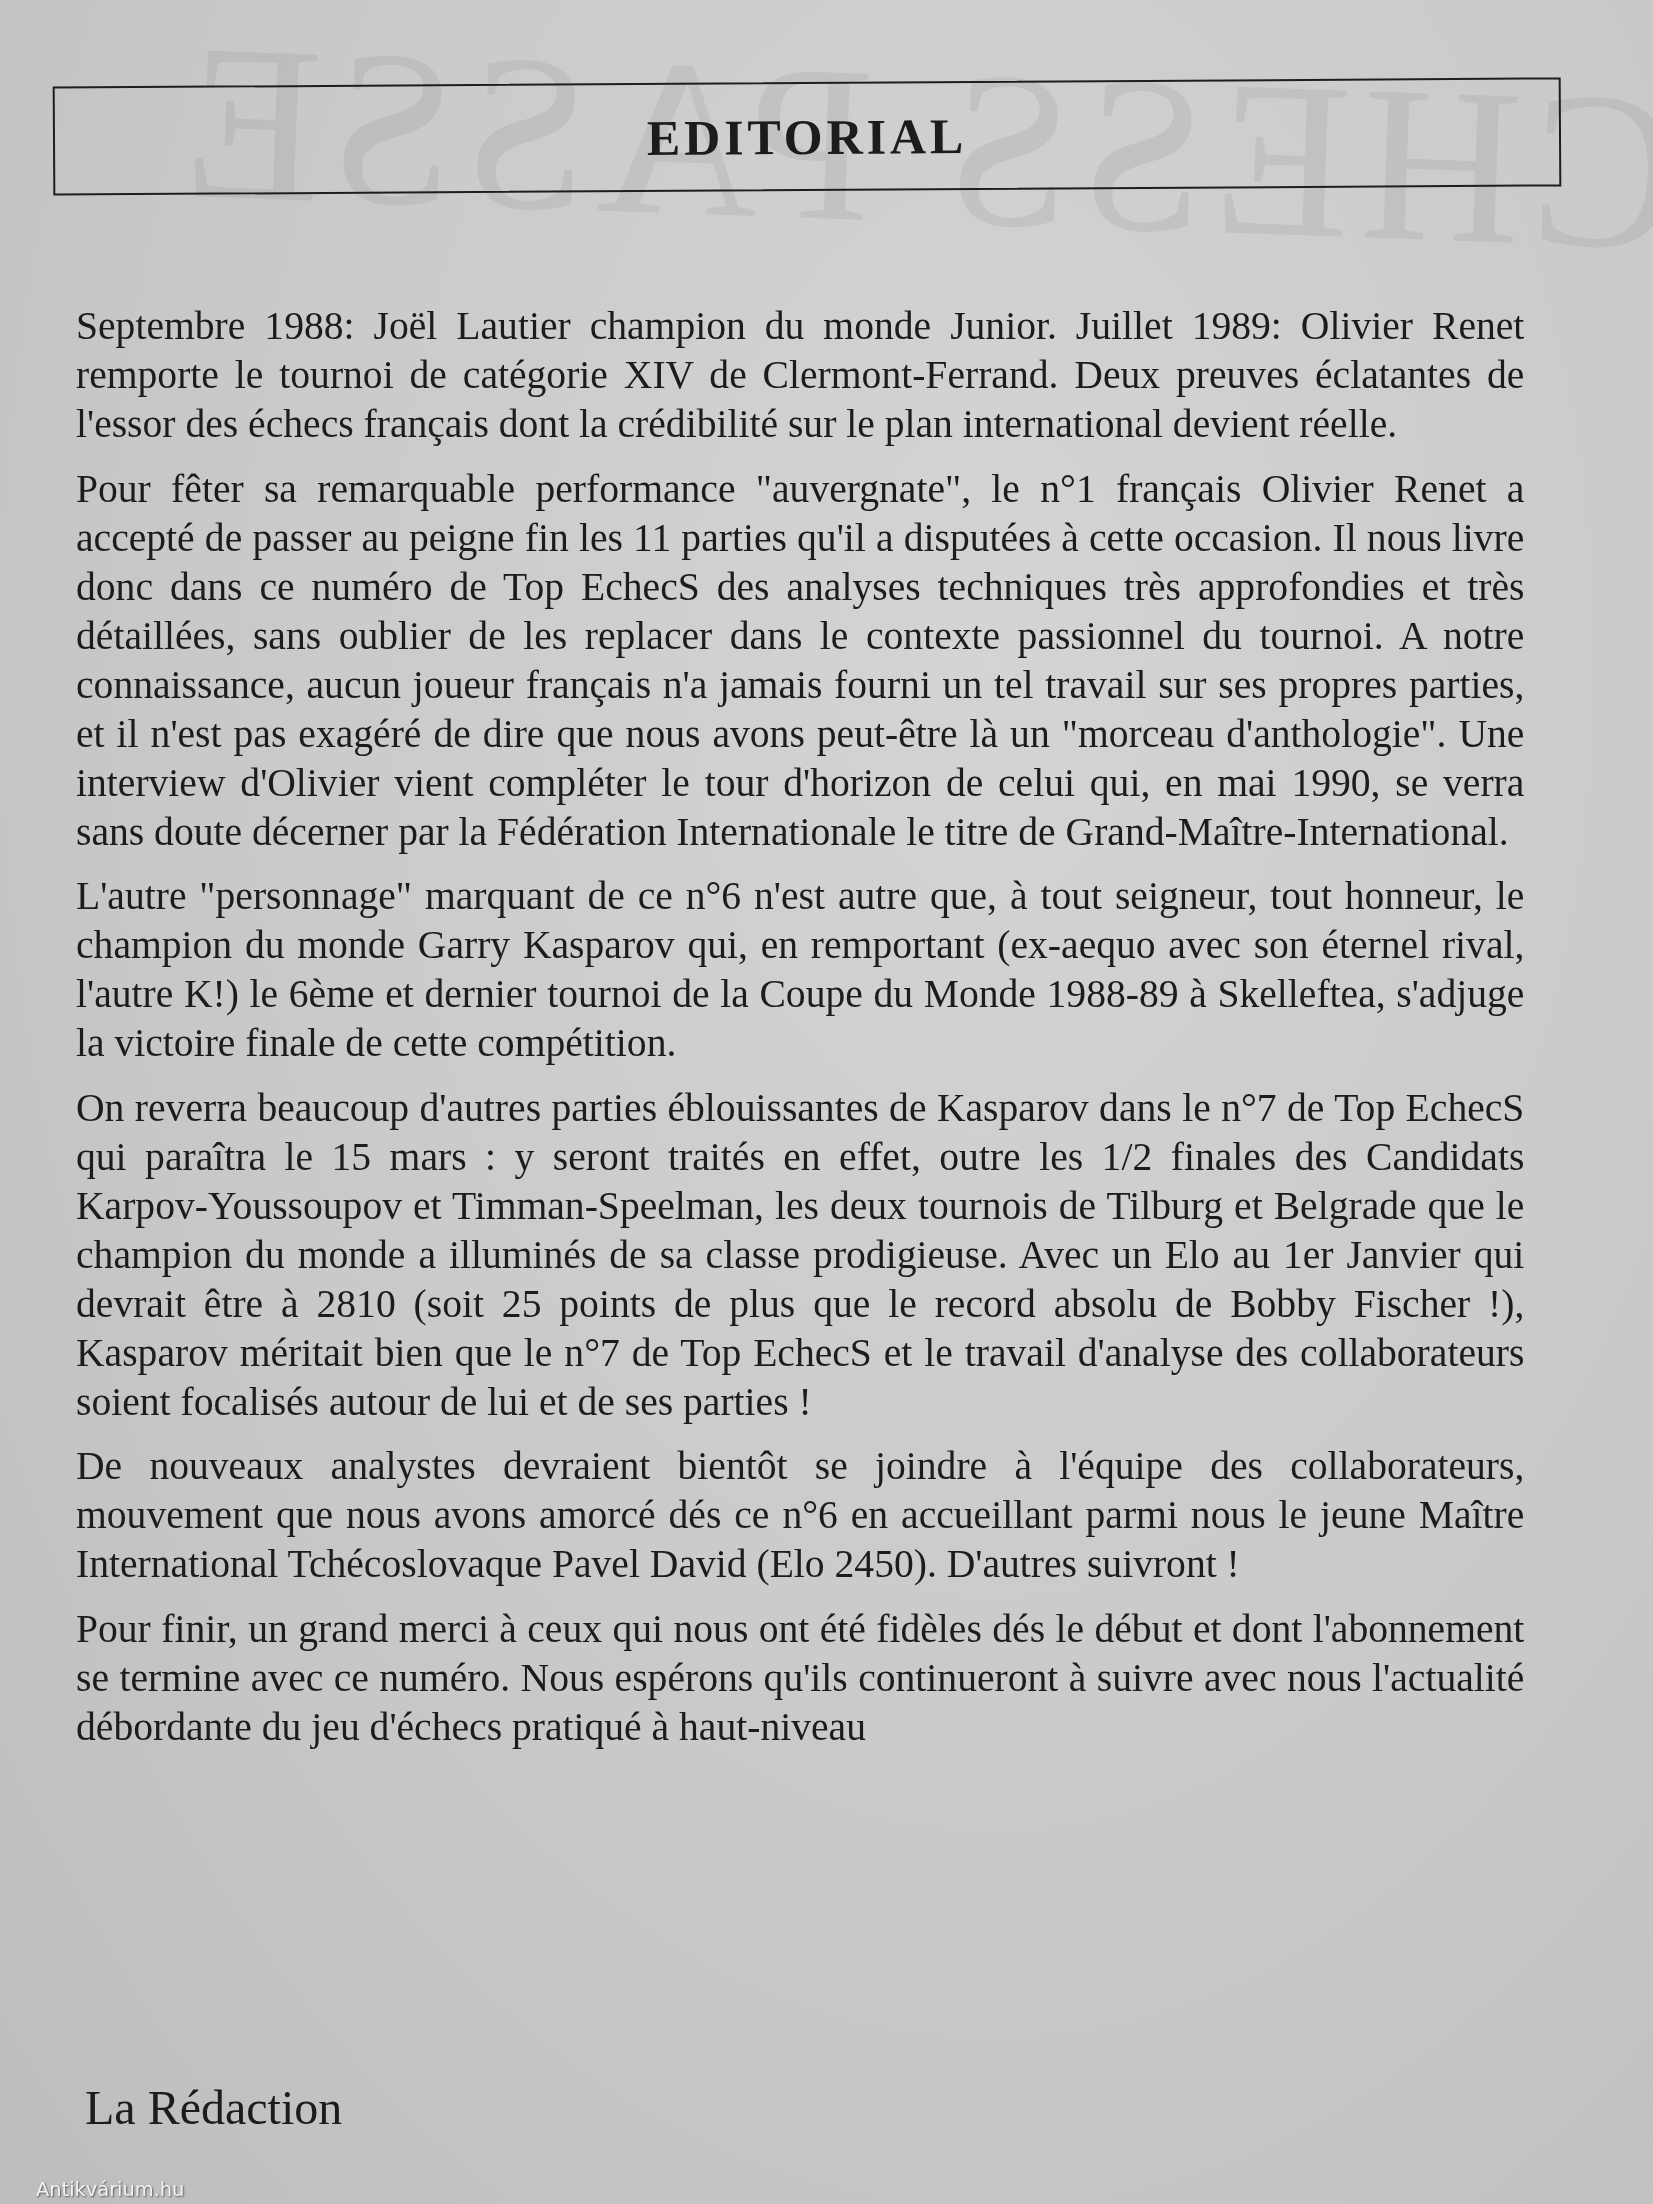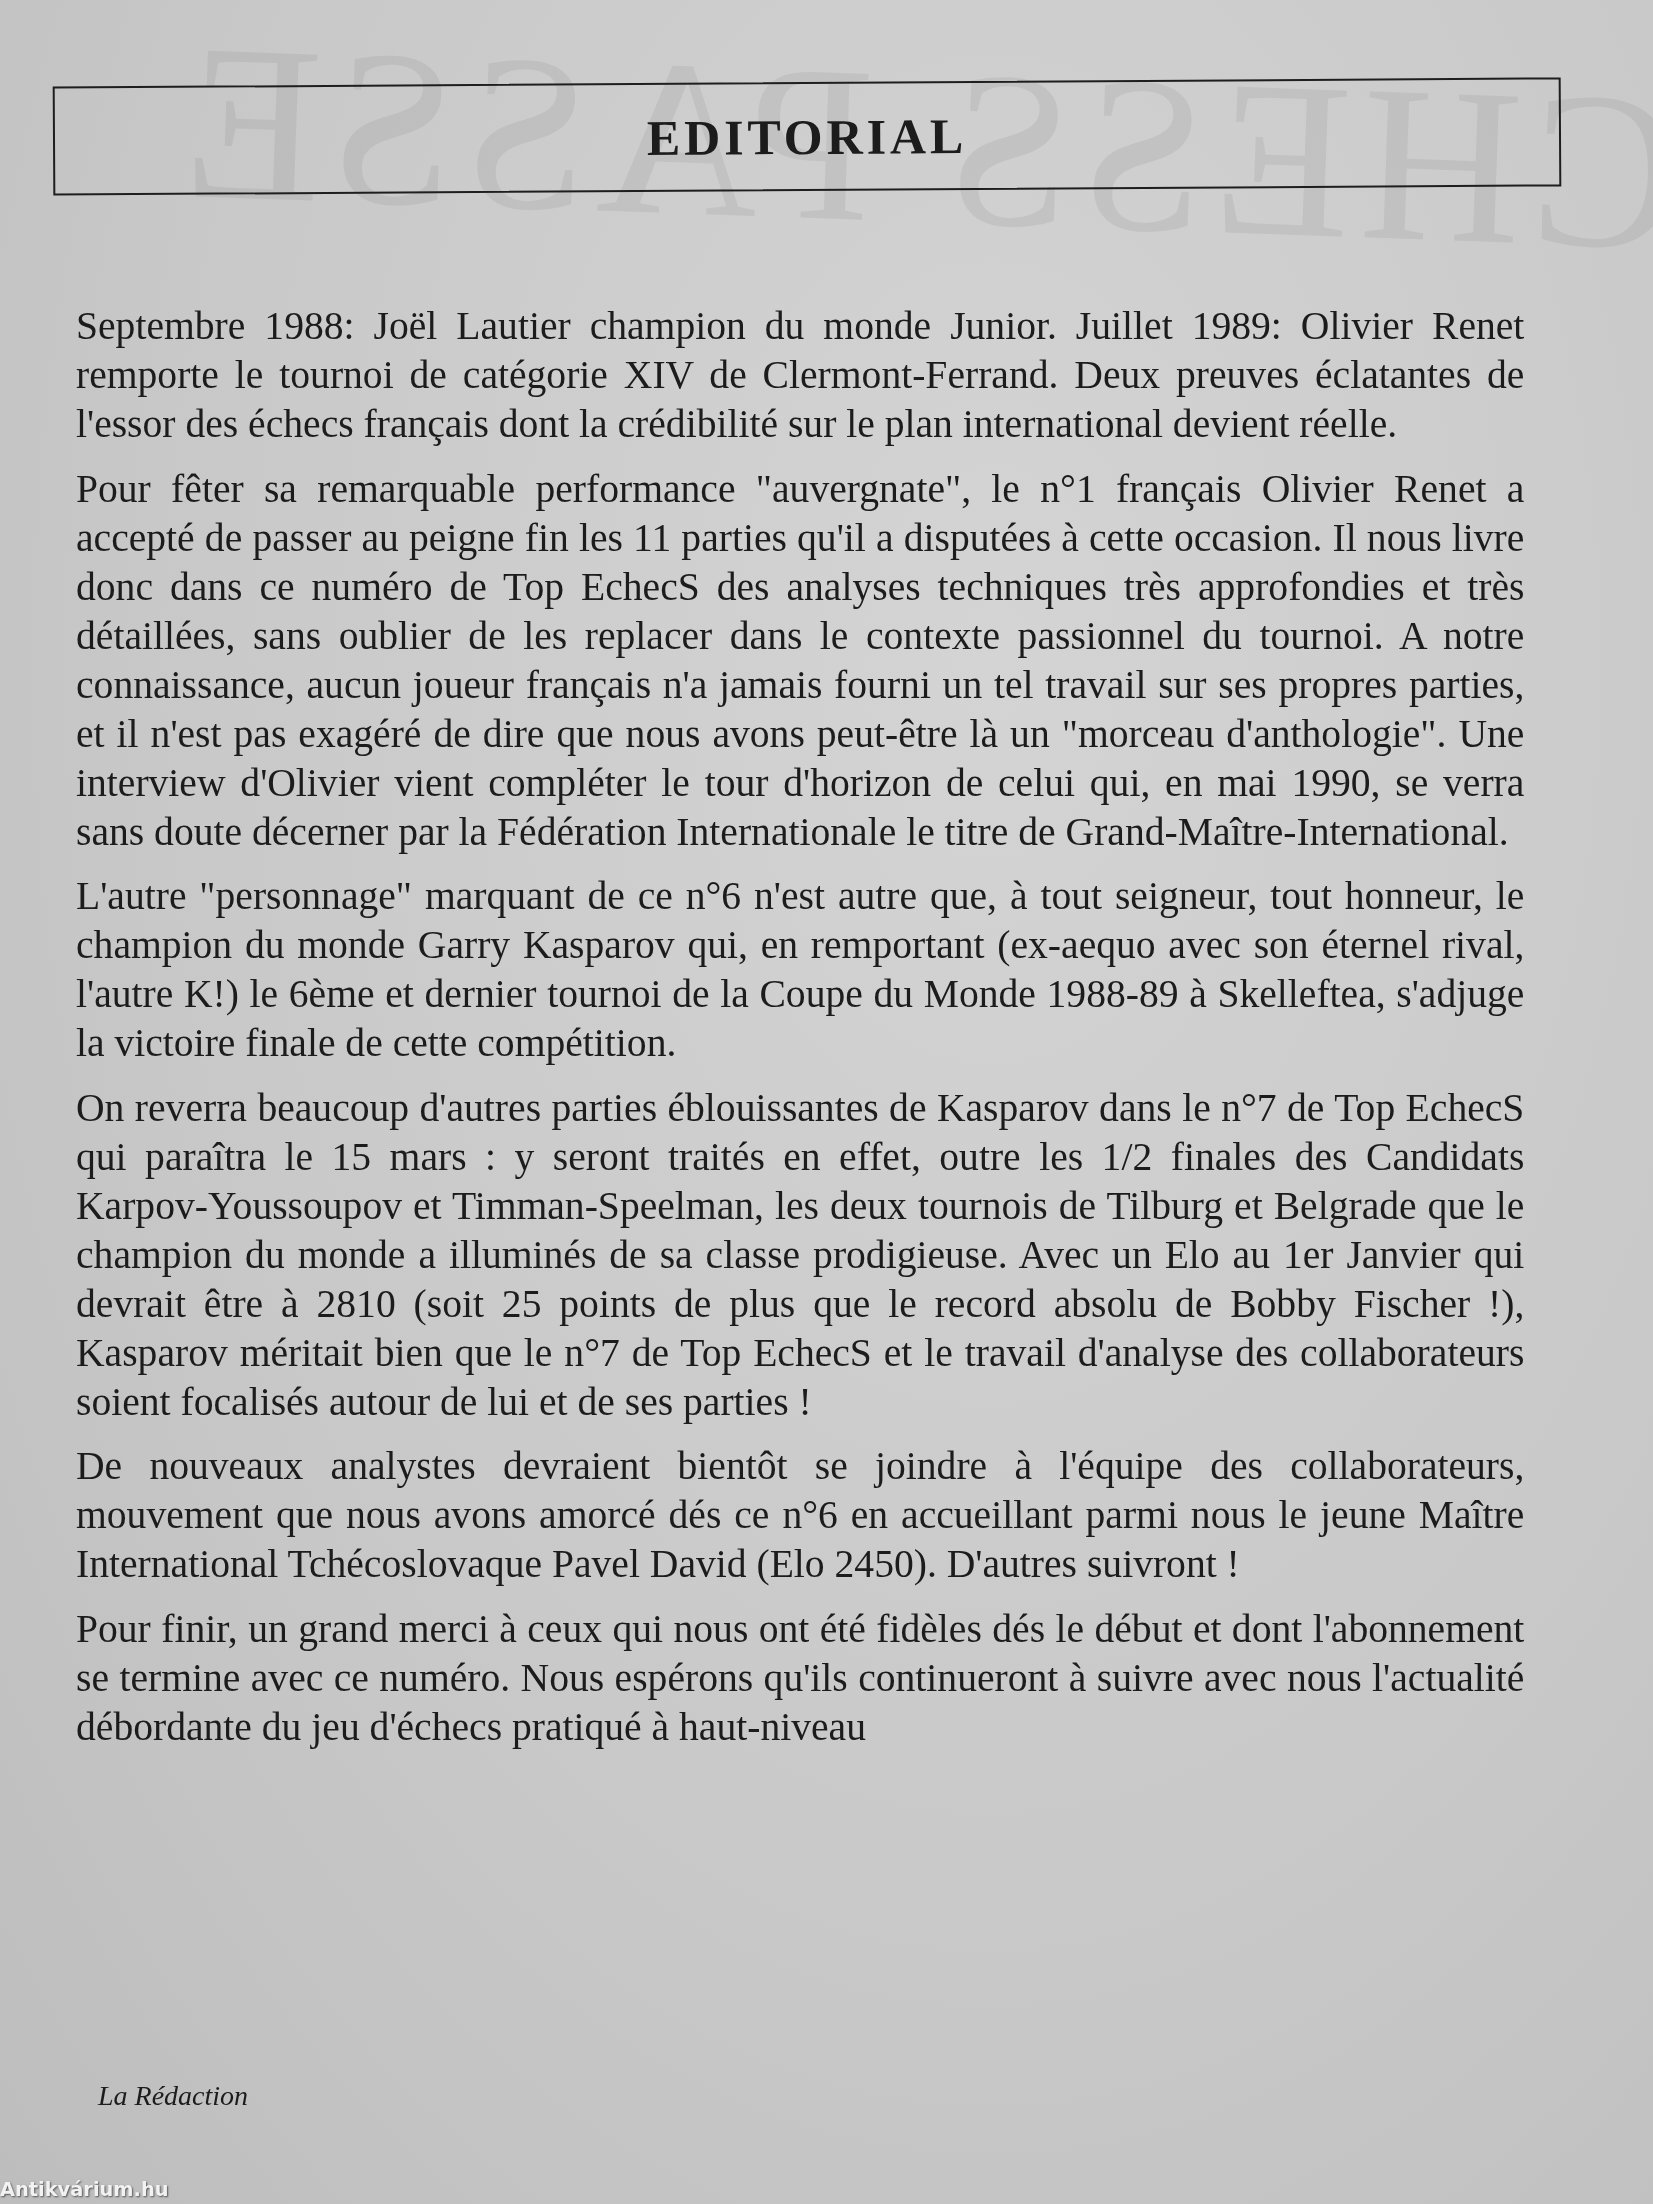--- a/index.html
+++ b/index.html
@@ -27,26 +27,26 @@
     font-family: "Liberation Serif", serif; color: #1c1c1c;
   }
   .content {
     position: absolute; left: 76px; top: 301px; width: 1463px; font-family: Liberation Serif, serif;
   }
   .content p {
     margin: 0 0 15.5px 0; font-size: 40px; line-height: 49px;
     text-align: justify; transform: scaleX(0.99); transform-origin: left;
   }
   .signature {
-    position: absolute; left: 98px; top: 2080px; font-size: 28px; font-style: italic;
+    position: absolute; left: 85px; top: 2080px; font-size: 48px;
   }
   .watermark {
     position: absolute; left: 0; top: 2178px;
-    font-family: "DejaVu Sans", sans-serif; font-weight: bold; font-size: 19.4px;
-    color: #f2f2f2; text-shadow: 1px 1px 1.9px #555;
+    font-family: "DejaVu Sans", sans-serif; font-weight: normal; font-size: 19.4px;
+    color: #f2f2f2; text-shadow: 1px 1px 1.9px #555; padding-left: 36px;
   }
 </style>
 </head>
 <body>
 
 <div class="ghost">CHESS PASSE</div>
 
 <div class="title-box">
   <h1>EDITORIAL</h1>
 </div>

